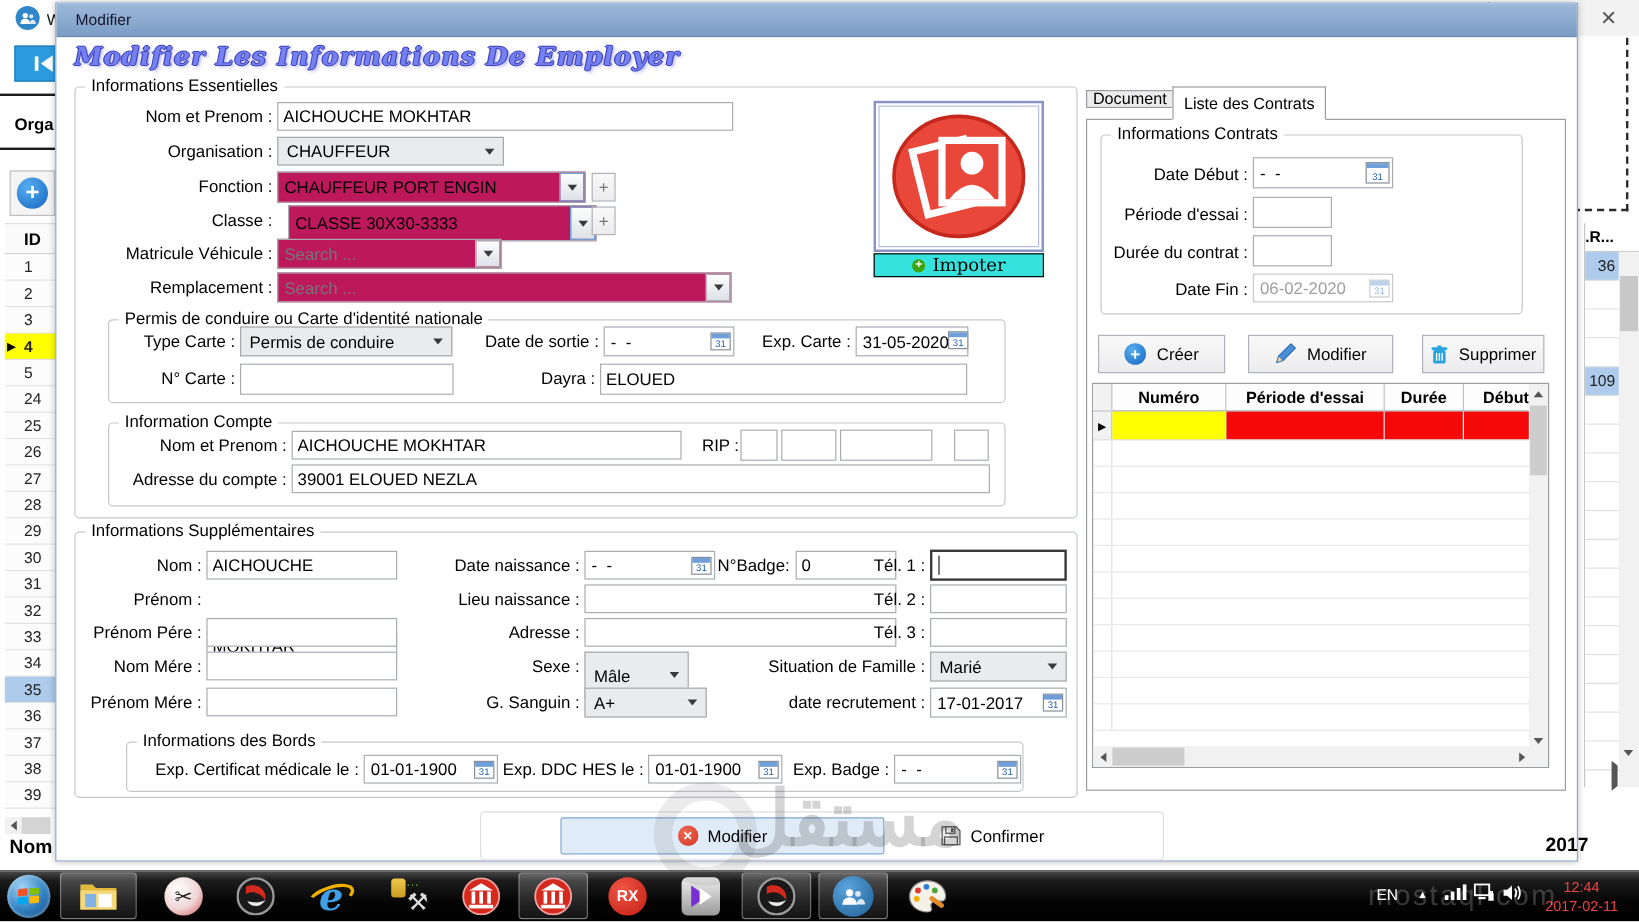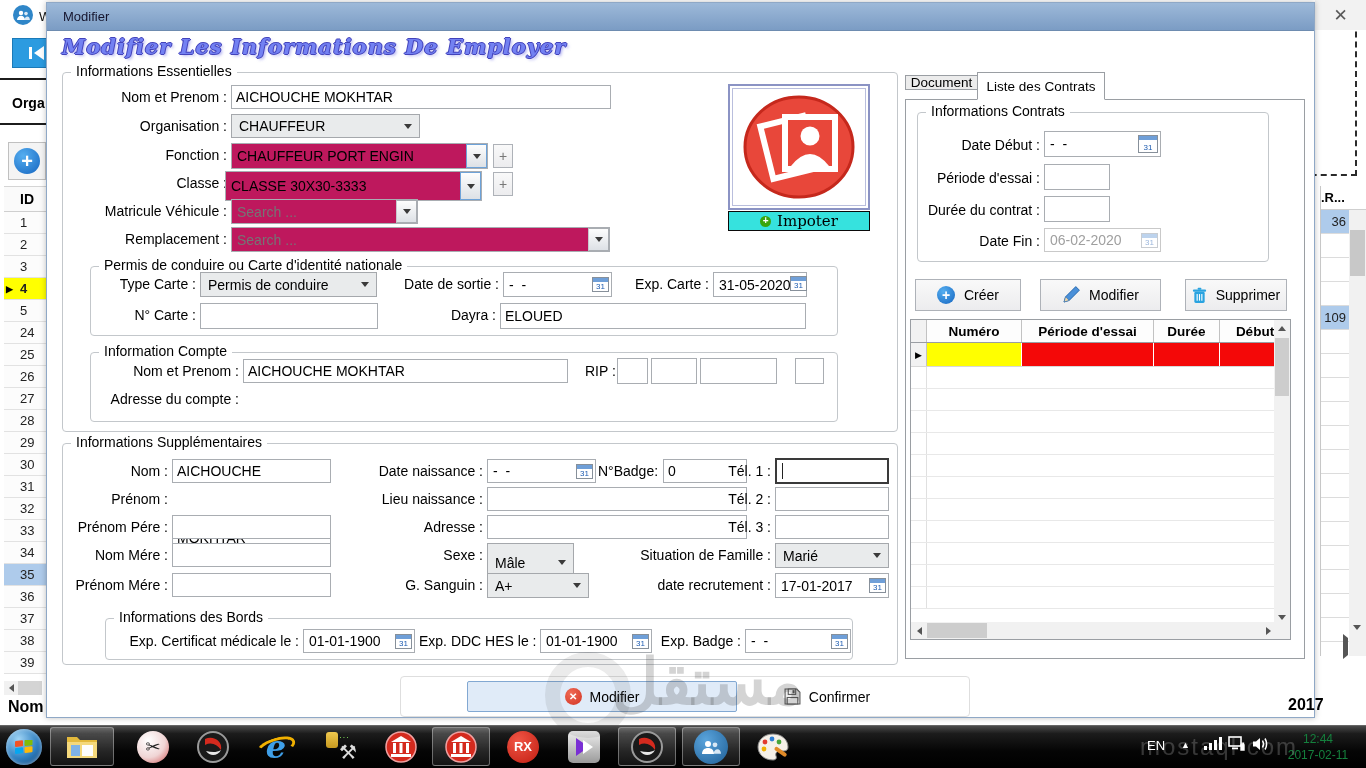--- a/index.html
+++ b/index.html
@@ -44,21 +44,21 @@
 .idr.sel-y{background:#ffff00;font-weight:bold}
 .idr.sel-b{background:#aecbeb}
 .idr .rarrow{position:absolute;left:2px;font-size:9px;color:#000}
 .rgr{height:24px;border-bottom:1px solid #dcdcdc;font-size:13px;color:#222;display:flex;align-items:center;justify-content:flex-end;padding-right:3px;background:#fff}
 .rgr.sel{background:#aecbeb}
 
 .taskbar{position:absolute;left:0;top:725px;width:1366px;height:43px;background:linear-gradient(#4a4a4a,#1c1c1c 18%,#050505 60%,#000);border-top:1px solid #666}
 .tb-slot{position:absolute;top:727px;height:39px;display:flex;align-items:center;justify-content:center}
 .tb-slot.hl{background:linear-gradient(rgba(255,255,255,.22),rgba(255,255,255,.08));border:1px solid rgba(255,255,255,.35);border-radius:3px}
 .tray{position:absolute;color:#fff;font-size:13px}
-.clock{position:absolute;color:#15803d;font-size:12px;text-align:center;line-height:16px}
+.clock{position:absolute;color:#ef4444;font-size:12px;text-align:center;line-height:16px}
 
 .wm-ar{position:absolute;font-size:64px;font-weight:bold;color:rgba(60,60,60,.22);direction:rtl;z-index:40;pointer-events:none}
 .wm-circle{position:absolute;width:86px;height:86px;border:15px solid rgba(60,60,60,.10);border-radius:50%;z-index:40;pointer-events:none}
 .wm-lat{position:absolute;font-size:24px;color:rgba(255,255,255,.20);z-index:60;pointer-events:none;letter-spacing:2px}
 .z-top{z-index:30}
 </style>
 </head>
 <body>
 
 <div class="screen">
@@ -225,21 +225,21 @@
   <div class="comboedit" style="left:231px;top:143px;width:257px;height:26px">
     <span class="ce-text">CHAUFFEUR PORT ENGIN</span>
     <span class="dropbtn">
         <span class="chev"></span>
       </span>
   </div>
   <div class="btn" style="left:493px;top:144px;width:20px;height:24px;color:#777">
       <span>+</span>
     </div>
   <span class="lbl" style="left:60px;top:175px;width:167px">Classe :</span>
-  <div class="comboedit" style="left:225px;top:171px;width:257px;height:30px">
+  <div class="comboedit" style="left:240px;top:171px;width:257px;height:30px">
     <span class="ce-text">CLASSE 30X30-3333</span>
     <span class="dropbtn">
         <span class="chev"></span>
       </span>
   </div>
   <div class="btn" style="left:493px;top:172px;width:20px;height:24px;color:#777">
       <span>+</span>
     </div>
   <span class="lbl" style="left:60px;top:203px;width:167px">Matricule Véhicule :</span>
   <div class="comboedit" style="left:231px;top:199px;width:187px;height:25px">
@@ -287,20 +287,21 @@
     <span class="legend">Information Compte</span>
   </div>
   <span class="lbl" style="left:75px;top:363px;width:164px">Nom et Prenom :</span>
   <input class="tb" style="left: 243px; top: 359px; width: 325px; height: 24px;" value="AICHOUCHE MOKHTAR">
   <span class="lbl" style="left:585px;top:363px;width:28px">RIP :</span>
   <input class="tb" style="left: 617px; top: 358px; width: 31px; height: 26px;">
   <input class="tb" style="left: 651px; top: 358px; width: 46px; height: 26px;">
   <input class="tb" style="left: 700px; top: 358px; width: 77px; height: 26px;">
   <input class="tb" style="left: 795px; top: 358px; width: 29px; height: 26px;">
   <span class="lbl" style="left:75px;top:391px;width:164px">Adresse du compte :</span>
+  <input class="tb" style="left: 243px; top: 387px; width: 582px; height: 24px;" value="39001 ELOUED NEZLA">
 
   <div class="abs" style="left:728px;top:84px;width:142px;height:126px;background:#fff;border:2px solid #8b93c4;box-shadow:inset 0 0 0 2px #fff,inset 0 0 0 3px #b9bedd;display:flex;align-items:center;justify-content:center">
     <svg width="116" height="108" viewBox="0 0 116 108">
       <ellipse cx="58" cy="54" rx="54" ry="50" fill="#e8473a"></ellipse>
       <ellipse cx="58" cy="54" rx="54" ry="50" fill="none" stroke="#c5281c" stroke-width="3"></ellipse>
       <g transform="rotate(-14 45 58)">
           <rect x="26" y="28" width="44" height="54" fill="#e8473a" stroke="#fff" stroke-width="6"></rect>
         </g>
       <rect x="44" y="24" width="50" height="52" fill="#e8473a" stroke="#fff" stroke-width="6"></rect>
       <circle cx="69" cy="43" r="9.5" fill="#fff"></circle>

